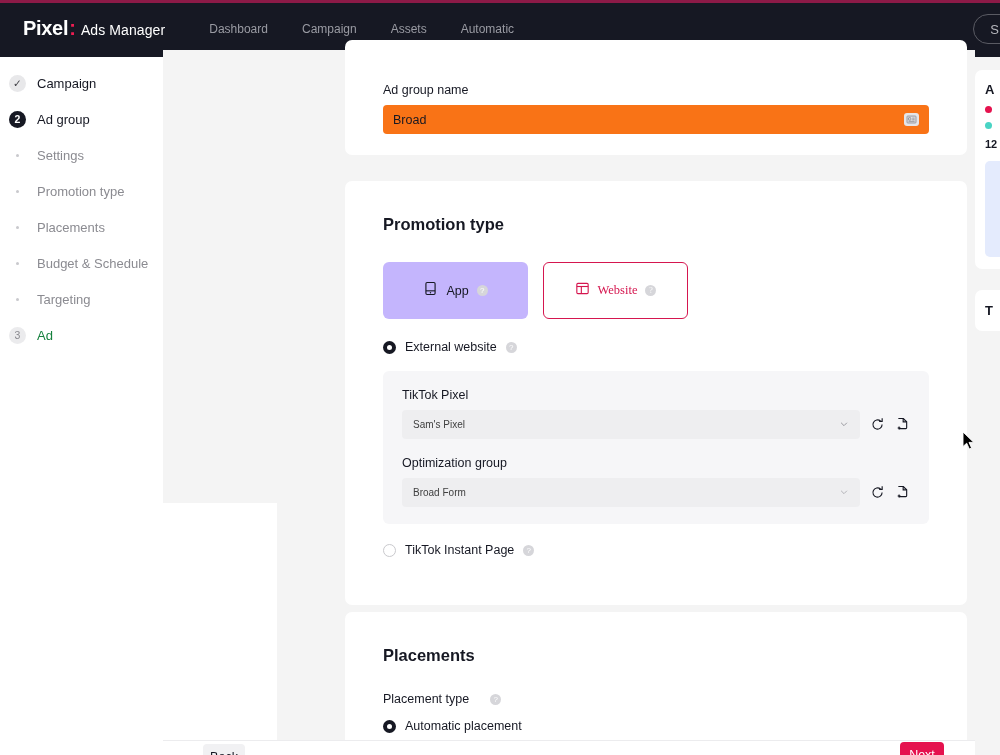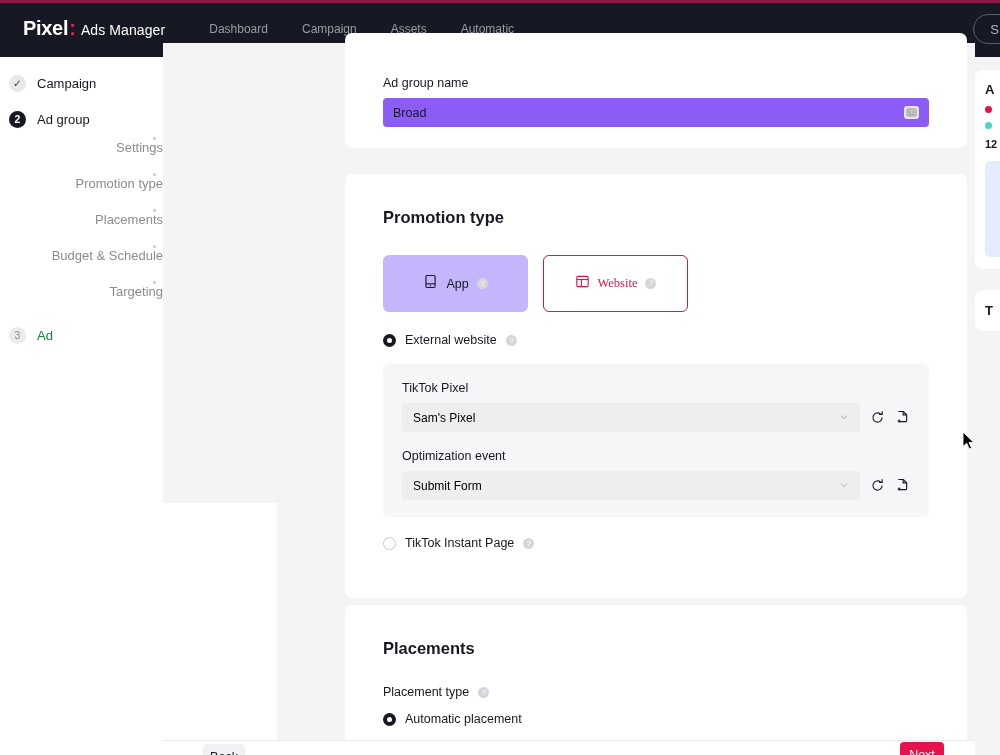--- a/index.html
+++ b/index.html
@@ -58,47 +58,47 @@
     display: flex; align-items: center; justify-content: center;
     font-size: 10.5px; flex: none;
   }
   .badge-done { background: #e8e8ea; color: #3f3f44; }
   .badge-active { background: #161823; color: #ffffff; font-weight: bold; }
   .badge-todo { background: #ebebed; color: #8a8a90; }
   .step-label { margin-left: 11px; font-size: 13px; color: #161823; }
   .step-label.todo { color: #15803d; }
 
   .sub-row {
-    display: flex; align-items: flex-end; height: 36px; padding-left: 9px; cursor: pointer; flex-direction: column;
+    display: flex; align-items: center; height: 36px; padding-left: 9px; cursor: pointer;
   }
   .sub-dot {
     width: 17px; display: flex; justify-content: center; flex: none;
   }
   .sub-dot i {
     width: 3px; height: 3px; background: #c9c9cd; border-radius: 50%; display: block;
   }
   .sub-label { margin-left: 11px; font-size: 13px; color: #8b8b91; }
 
   
   .main {
-    position: absolute; left: 163px; top: 43px; width: 812px; height: 698px;
+    position: absolute; left: 163px; top: 50px; width: 812px; height: 698px;
     background: #f4f4f4;
   }
   .card {
     position: absolute; left: 182px; width: 622px;
     background: #ffffff; border-radius: 7px;
   }
   .card-pad { padding: 0 38px; }
   .card-title { font-size: 16.5px; color: #161823; font-weight: bold; }
 
   .field-label { font-size: 12.5px; color: #161823; margin-bottom: 8px; font-weight: normal; }
   .field-label.reg { font-weight: normal; }
 
   .input-box {
-    height: 29px; background: #8b5cf6; border-radius: 4px;
+    height: 29px; background: #f97316; border-radius: 4px;
     display: flex; align-items: center; padding: 0 10px;
     font-size: 12.5px; color: #161823; cursor: text;
   }
   .input-box .val { flex: 1; }
 
   
   .ptype-row { display: flex; gap: 15px; }
   .ptype {
     width: 145px; height: 57px; border-radius: 6px;
     display: flex; align-items: center; justify-content: center;
@@ -124,21 +124,21 @@
   .radio-label { font-size: 12.5px; color: #161823; }
 
   
   .subpanel {
     background: #f6f6f8; border-radius: 6px; padding: 17px 19px;
   }
   .select-row { display: flex; align-items: center; gap: 10px; }
   .select-box {
     flex: 1; height: 29px; background: #eeeef0; border-radius: 4px;
     display: flex; align-items: center; padding: 0 11px;
-    font-size: 12px; color: #000000; cursor: pointer;
+    font-size: 10px; color: #404040; cursor: pointer;
   }
   .select-box .val { flex: 1; }
 
   
   .help {
     width: 11px; height: 11px; border-radius: 50%;
     background: #d6d6da; color: #ffffff;
     font-size: 8px; line-height: 11px; text-align: center;
     display: inline-block; flex: none; cursor: pointer;
   }
@@ -345,24 +345,24 @@
             <span style="display:flex;">
               <svg width="15" height="15" viewBox="0 0 18 18" fill="none" stroke="#161823" stroke-width="1.35">
                 <path d="M4 1.8h6l4 4v7.2a1 1 0 0 1-1 1H4.8"></path>
                 <polyline points="9.8,1.9 9.8,5.8 13.8,5.8"></polyline>
                 <line x1="3.2" y1="13.2" x2="6.6" y2="13.2"></line>
                 <line x1="4.9" y1="11.5" x2="4.9" y2="14.9"></line>
               </svg>
             </span>
           </div>
 
-          <div class="field-label" style="margin-top:17px;">Optimization event</div>
+          <div class="field-label" style="margin-top:17px;">Optimization group</div>
           <div class="select-row">
             <div class="select-box">
-              <span class="val">Submit Form</span>
+              <span class="val">Broad Form</span>
               <span>
                 <svg width="10" height="10" viewBox="0 0 12 12" fill="none" stroke="#b4b4b9" stroke-width="1.2">
                   <polyline points="2.5,4.5 6,8 9.5,4.5"></polyline>
                 </svg>
               </span>
             </div>
             <span style="display:flex;">
               <svg width="15" height="15" viewBox="0 0 18 18" fill="none" stroke="#161823" stroke-width="1.35">
                 <path d="M14.5 9a5.5 5.5 0 1 1-1.9-4.15"></path>
                 <polyline points="14.6,1.6 14.6,5.2 11,5.2"></polyline>
@@ -384,21 +384,21 @@
           <span class="radio-label">TikTok Instant Page</span>
           <span class="help">?</span>
         </div>
       </div>
     </div>
 
     <div class="card" style="top:562px; height:193px;">
       <div class="card-pad" style="padding-top:34px;">
         <div class="card-title">Placements</div>
 
-        <div style="display:flex;align-items:center;gap:9px;margin-top:27px;">
+        <div style="display:flex;align-items:center;gap:21px;margin-top:27px;">
           <span class="field-label reg" style="margin:0;">Placement type</span>
           <span class="help">?</span>
         </div>
 
         <div class="radio-row" style="margin-top:13px;">
           <span class="radio on"></span>
           <span class="radio-label">Automatic placement</span>
         </div>
       </div>
     </div>

